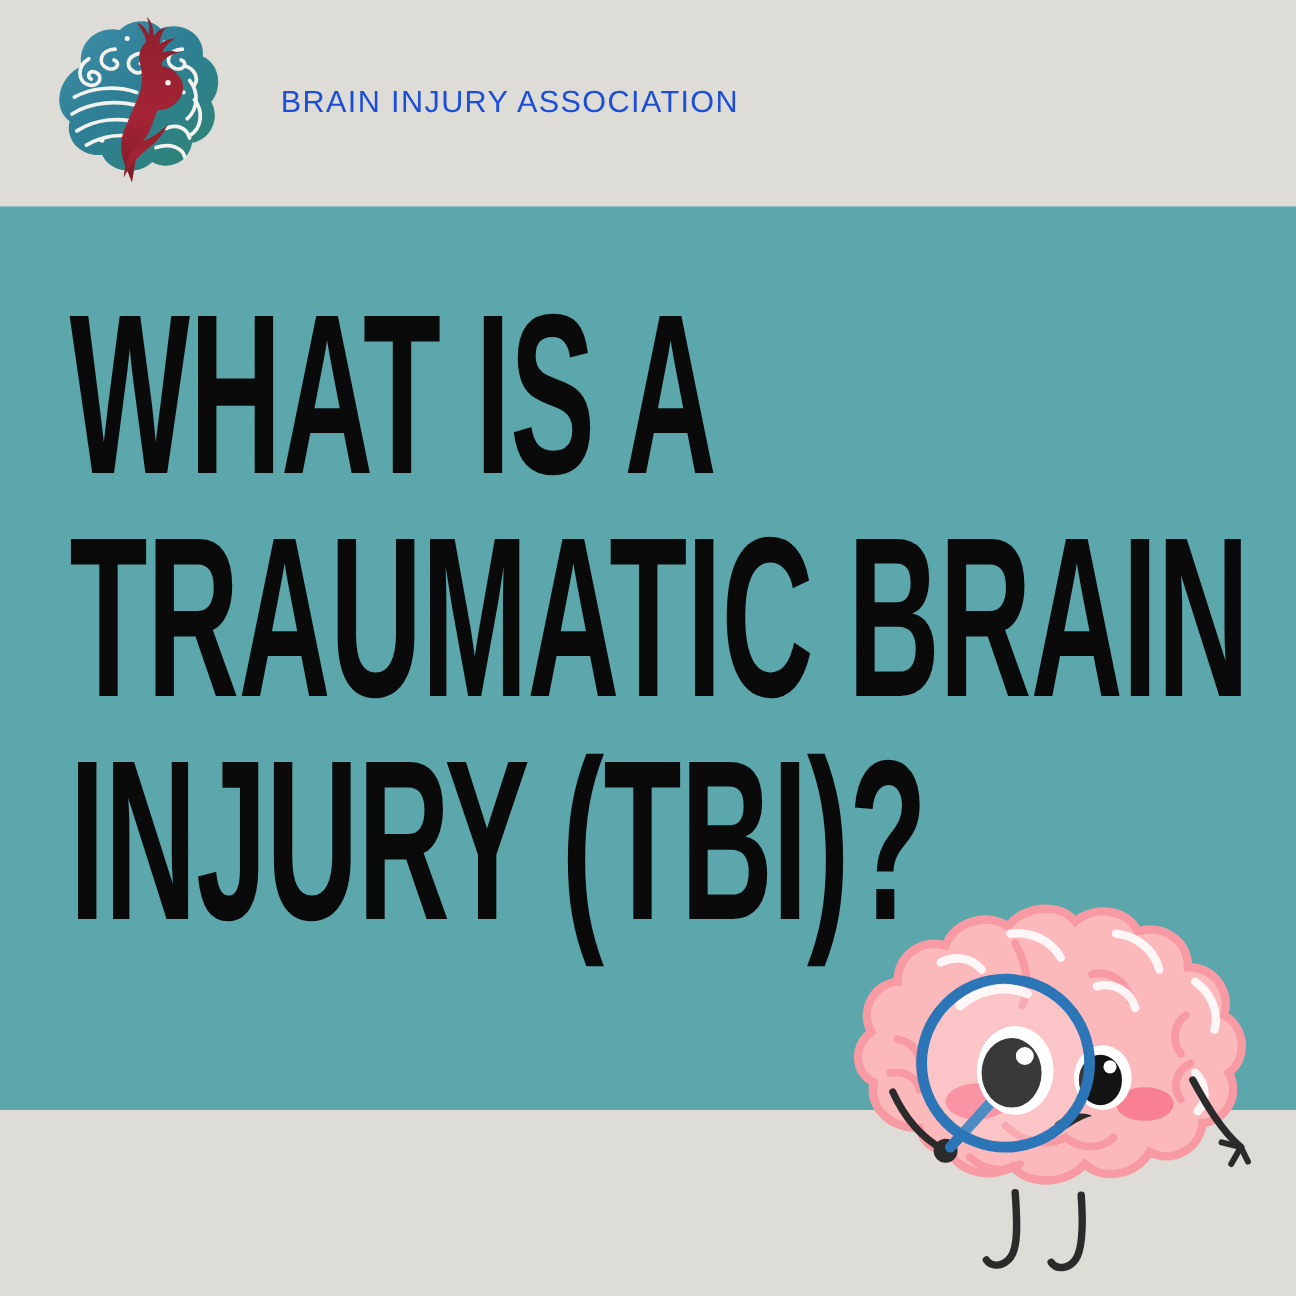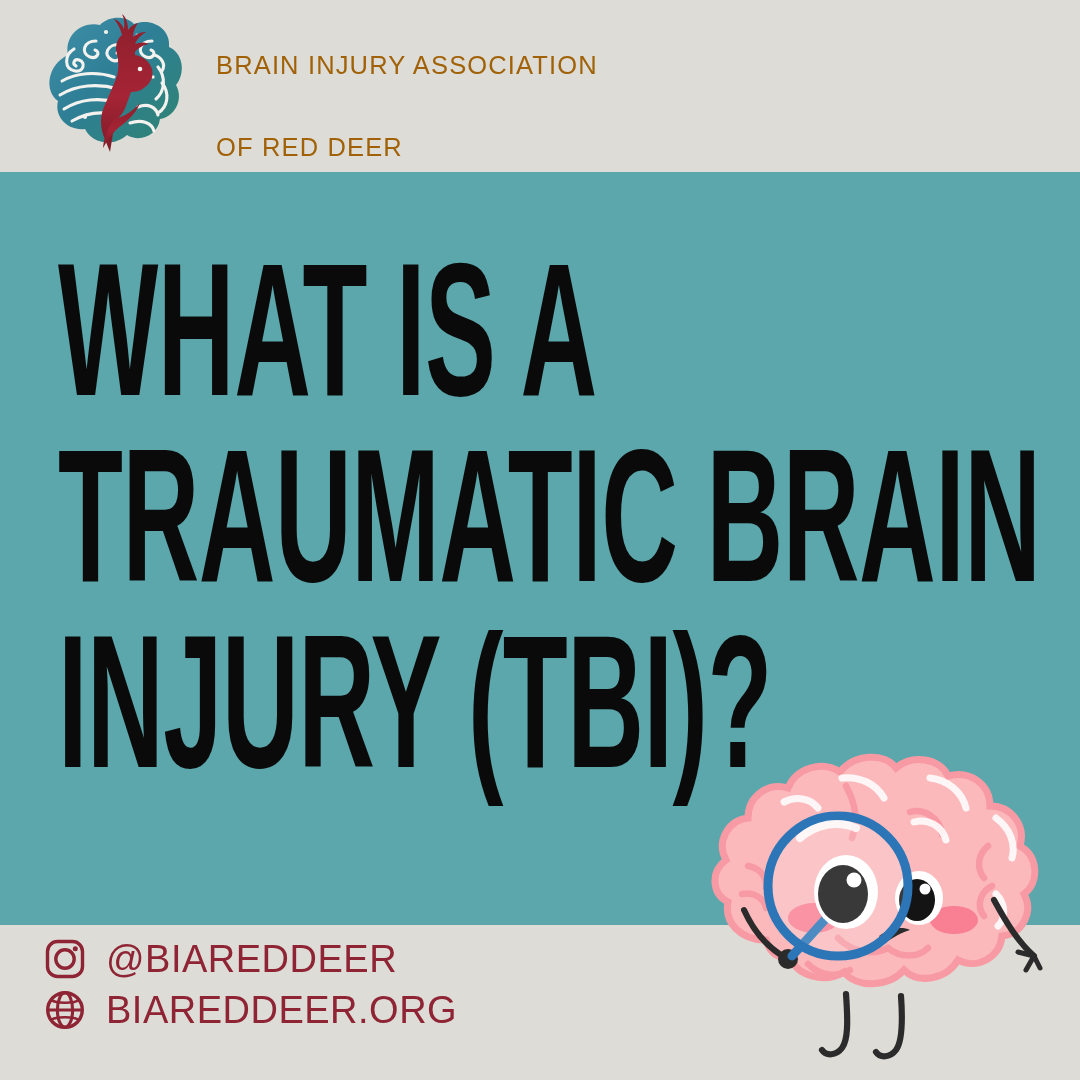--- a/index.html
+++ b/index.html
@@ -32,22 +32,22 @@
     position:absolute;left:0;top:0;width:1080px;height:172px;
     display:flex;align-items:center;
   }
   .logo-mark{
     margin-left:34px;
     width:160px;height:150px;
     flex:0 0 auto;
     display:block;
   }
   .org-name{
-    margin-left:22px;
-    color:#a16207;
+    margin-left:40px;
+    color:#1d4ed8;
     font-family:"Liberation Sans",sans-serif;
     font-size:25.5px;
     font-weight:500;
     letter-spacing:1.15px;
     line-height:1.62;
     white-space:pre-line;
   }
 
   
   .headline{
@@ -162,21 +162,20 @@
                L76 141 L70 126 C66 116 66 105 70 96 L82 68
                C84 62 85 55 84 49 L82 38 C82 32 84 27 88 24 Z" fill="url(#deerGrad)"></path>
 
       <path d="M80 108 C74 116 70 126 69 137 C74 128 80 120 88 114
                C96 108 103 100 106 92 C99 100 90 106 80 108 Z" fill="url(#deerGrad)"></path>
       <circle cx="106" cy="58" r="2.3" fill="#f3f2ee"></circle>
     </svg>
 
     <div class="org-name">
       <span>BRAIN INJURY ASSOCIATION</span><br>
-      <span>OF RED DEER</span>
     </div>
   </div>
 
   <div class="headline">
     <span class="headline-line">WHAT IS A</span>
     <span class="headline-line">TRAUMATIC BRAIN</span>
     <span class="headline-line">INJURY (TBI)?</span>
   </div>
 
   <svg class="mascot" viewBox="0 0 388 354">
@@ -252,37 +251,14 @@
       <ellipse cx="150" cy="166" rx="32" ry="37" fill="#ffffff"></ellipse>
       <ellipse cx="147" cy="168" rx="25" ry="29" fill="#141414"></ellipse>
       <circle cx="158" cy="154" r="7.5" fill="#ffffff"></circle>
     </g>
 
     <circle cx="142" cy="160" r="70" fill="#ffffff" opacity="0.16"></circle>
     <circle cx="142" cy="160" r="70" fill="none" stroke="#2c76b8" stroke-width="9"></circle>
     <path d="M104 112 C120 98 142 94 160 102" fill="none" stroke="#ffffff" stroke-width="8" stroke-linecap="round" opacity="0.85"></path>
   </svg>
 
-  <div class="footer">
-
-    <div class="footer-row">
-      <svg class="footer-icon" viewBox="0 0 42 42">
-        <rect x="3.5" y="3.5" width="35" height="35" rx="10" ry="10" fill="none" stroke="#8e2434" stroke-width="3.4"></rect>
-        <circle cx="21" cy="21" r="9.2" fill="none" stroke="#8e2434" stroke-width="3.4"></circle>
-        <circle cx="31.3" cy="10.8" r="2.5" fill="#8e2434"></circle>
-      </svg>
-      <span class="footer-text">@BIAREDDEER</span>
-    </div>
-
-    <div class="footer-row">
-      <svg class="footer-icon" viewBox="0 0 42 42">
-        <circle cx="21" cy="21" r="17.3" fill="none" stroke="#8e2434" stroke-width="3.4"></circle>
-        <ellipse cx="21" cy="21" rx="7.6" ry="17.3" fill="none" stroke="#8e2434" stroke-width="3.1"></ellipse>
-        <line x1="3.7" y1="21" x2="38.3" y2="21" stroke="#8e2434" stroke-width="3.1"></line>
-        <path d="M7.6 11.4 C12 14 28 15 34.4 11.4" fill="none" stroke="#8e2434" stroke-width="2.7"></path>
-        <path d="M7.6 30.6 C12 28 28 27 34.4 30.6" fill="none" stroke="#8e2434" stroke-width="2.7"></path>
-      </svg>
-      <span class="footer-text">BIAREDDEER.ORG</span>
-    </div>
-
-  </div>
 
 </div>
 
 </body></html>

